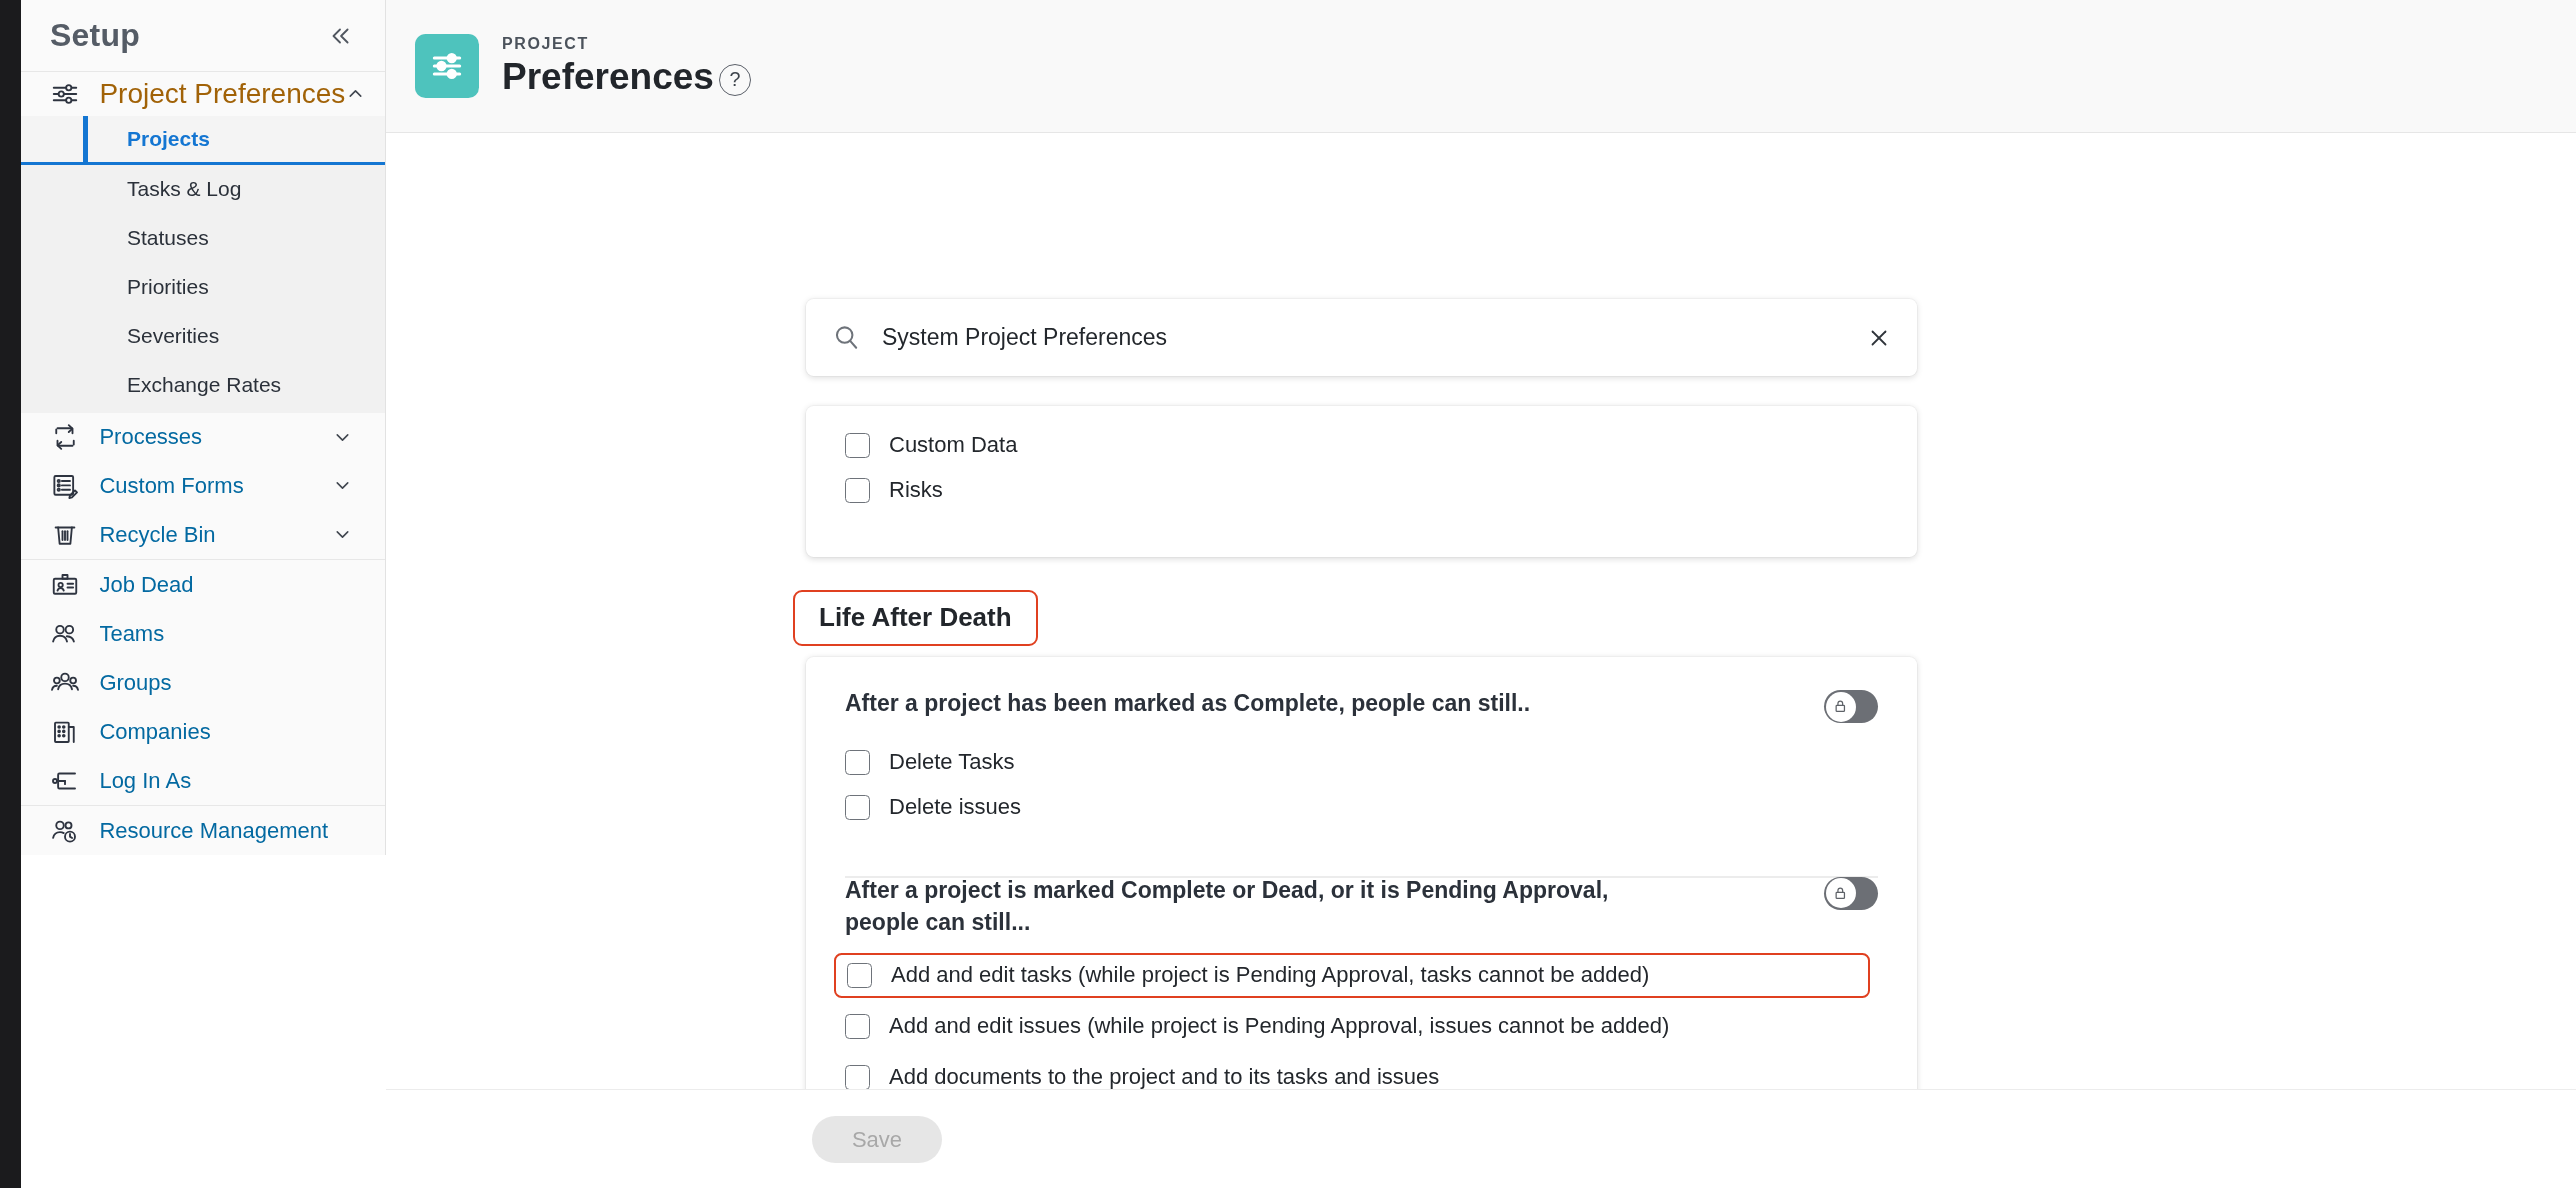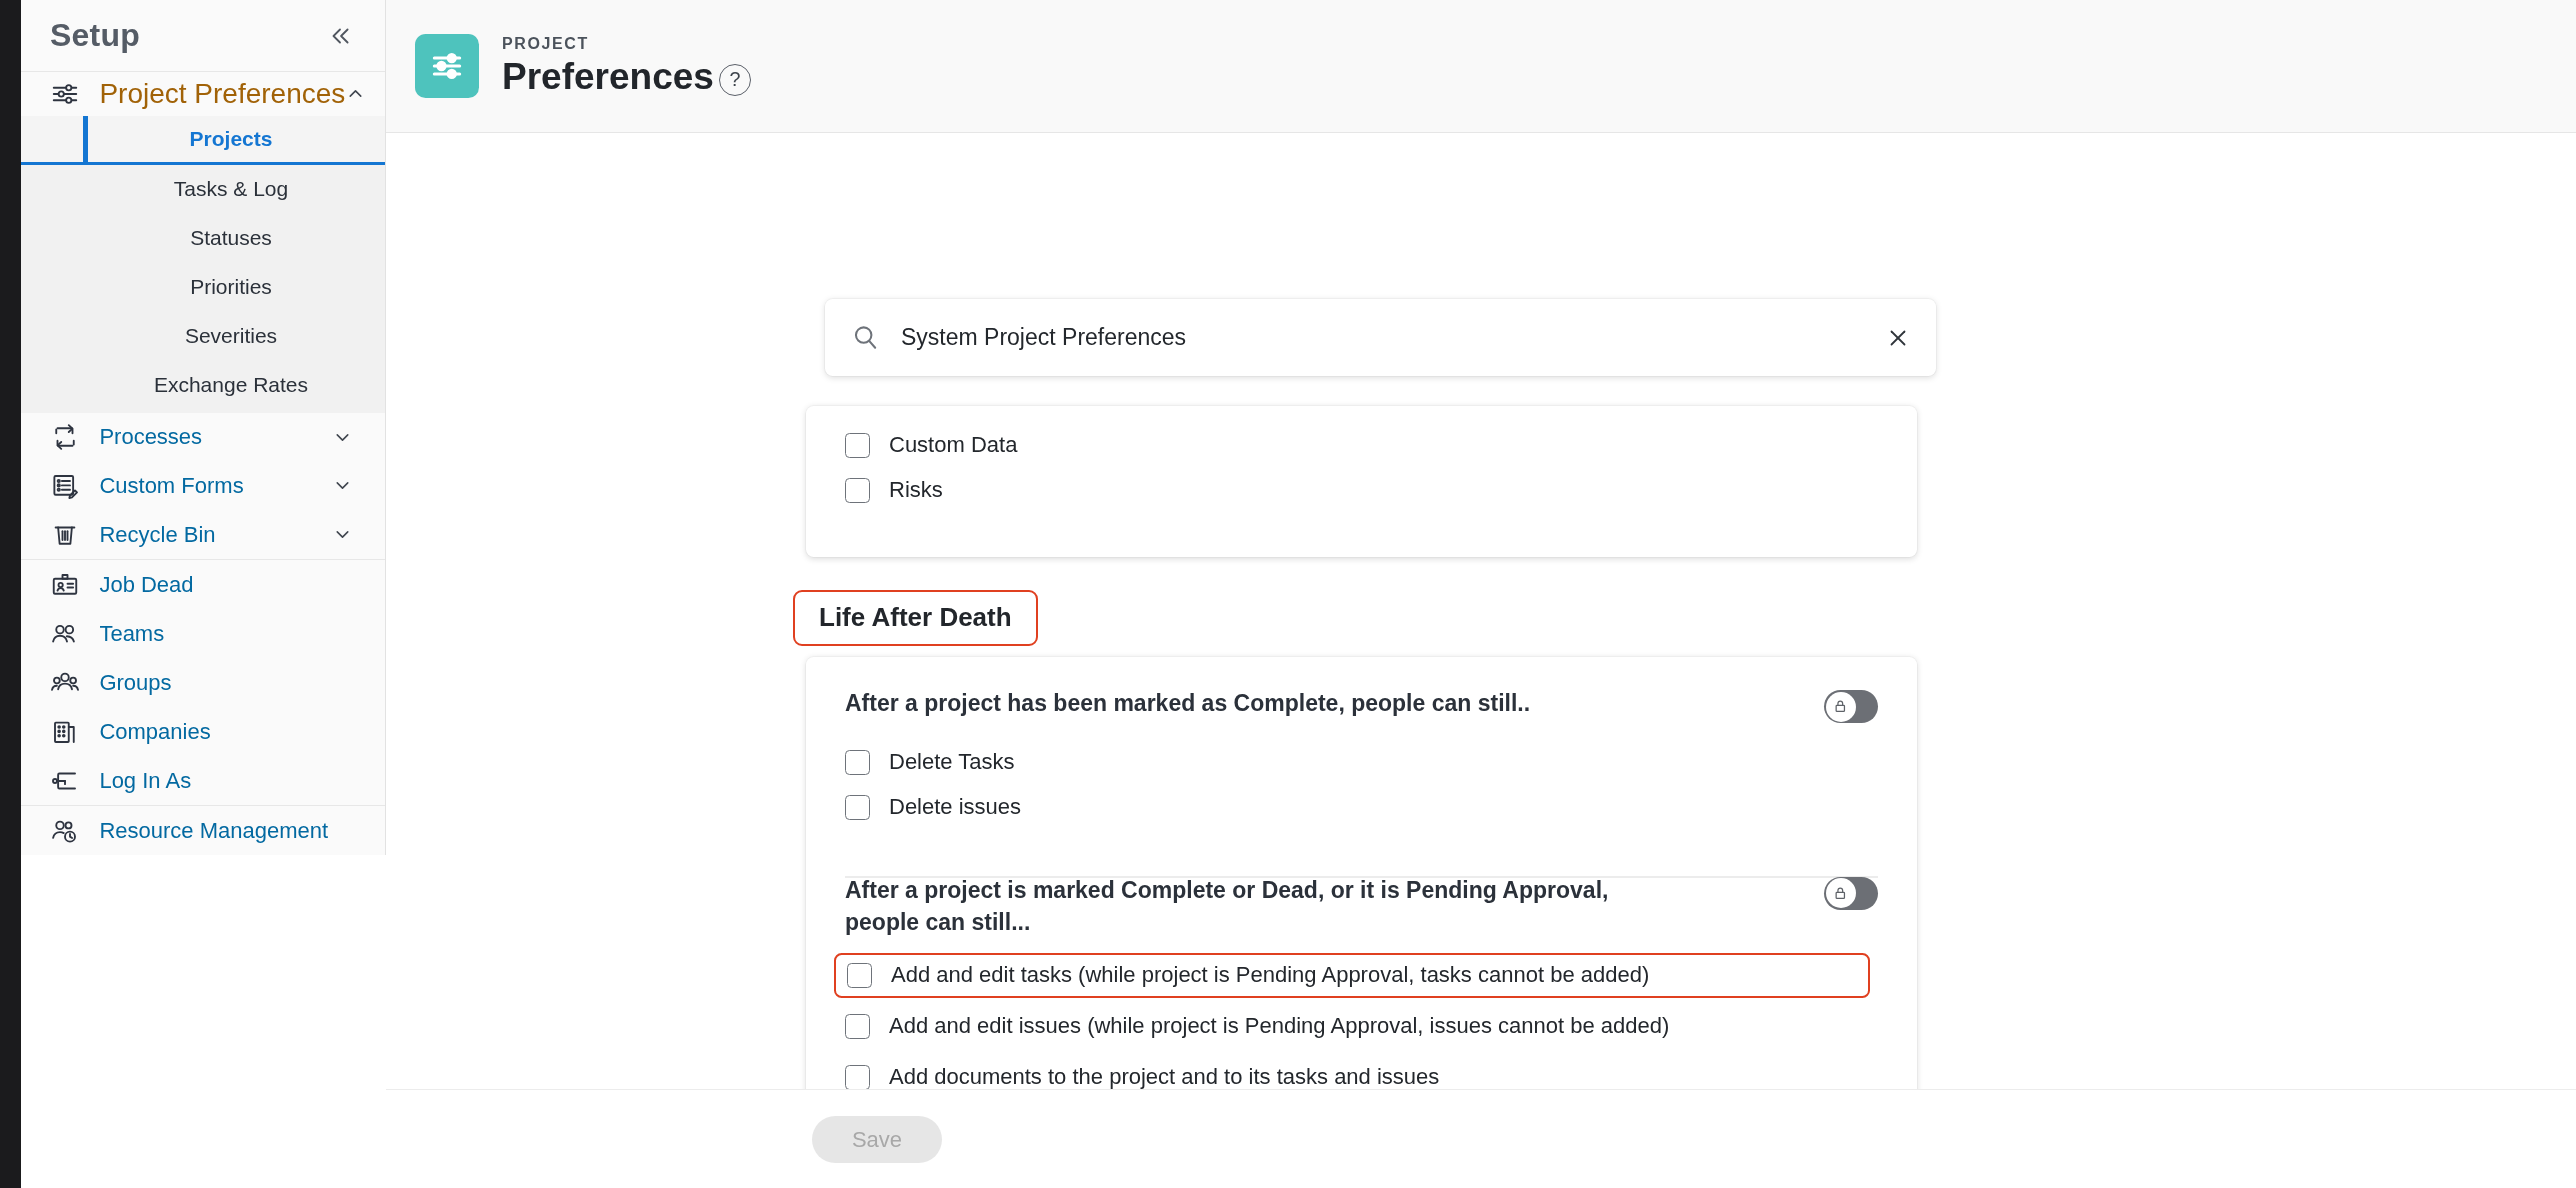--- a/index.html
+++ b/index.html
@@ -32,22 +32,22 @@
     cursor: pointer; background: #fafafa;
   }
   .sb-group-head .ico { width: 35px; flex: 0 0 35px; line-height: 0; color: #2e3440; }
   .sb-group-head .lbl {
     flex: 1; font-size: 28px; color: #a16207; padding-left: 14.4px; white-space: nowrap;
   }
   .sb-group-head .chev { line-height: 0; color: #40464f; }
 
   .sb-sub { background: #f1f1f1; padding-bottom: 3px; }
   .sb-sub-item {
-    height: 49px; display: flex; align-items: center; padding-left: 56px;
-    font-size: 21px; color: #2b313a; cursor: pointer; position: relative; justify-content: center;
+    height: 49px; display: flex; align-items: center; padding-left: 106px;
+    font-size: 21px; color: #2b313a; cursor: pointer; position: relative;
   }
   .sb-sub-item.active {
     color: #1476d2; font-weight: 700; background: #f4f4f4;
     border-bottom: 3.8px solid #1476d2;
   }
   .sb-sub-item.active::before {
     content: ""; position: absolute; left: 62px; top: 0; bottom: 0;
     width: 5.3px; background: #1476d2;
   }
 
@@ -82,21 +82,21 @@
     display: flex; align-items: center; justify-content: center;
     font-size: 19.7px; color: #3d434b; cursor: pointer; margin-top: 4.5px;
   }
 
   .content {
     flex: 1; overflow: hidden; position: relative;
     padding: 26px 0 0 0; background: #ffffff;
   }
 
   .search-card {
-    position: absolute; left: 439px; top: 166px; width: 1111px; height: 77px;
+    position: absolute; left: 420px; top: 166px; width: 1111px; height: 77px;
     background: #fff; border-radius: 7.6px;
     box-shadow: 0 1.5px 6px rgba(0,0,0,.13), 0 0 0 0.8px rgba(0,0,0,.04);
     display: flex; align-items: center; padding: 0 26px;
   }
   .search-ico { line-height: 0; color: #6e737a; flex: 0 0 auto; }
   .search-val { flex: 1; font-size: 23px; color: #23272c; padding-left: 21px; }
   .search-clear { line-height: 0; color: #2f343a; cursor: pointer; }
 
   .panel {
     position: absolute; background: #fff; border-radius: 7.6px;

